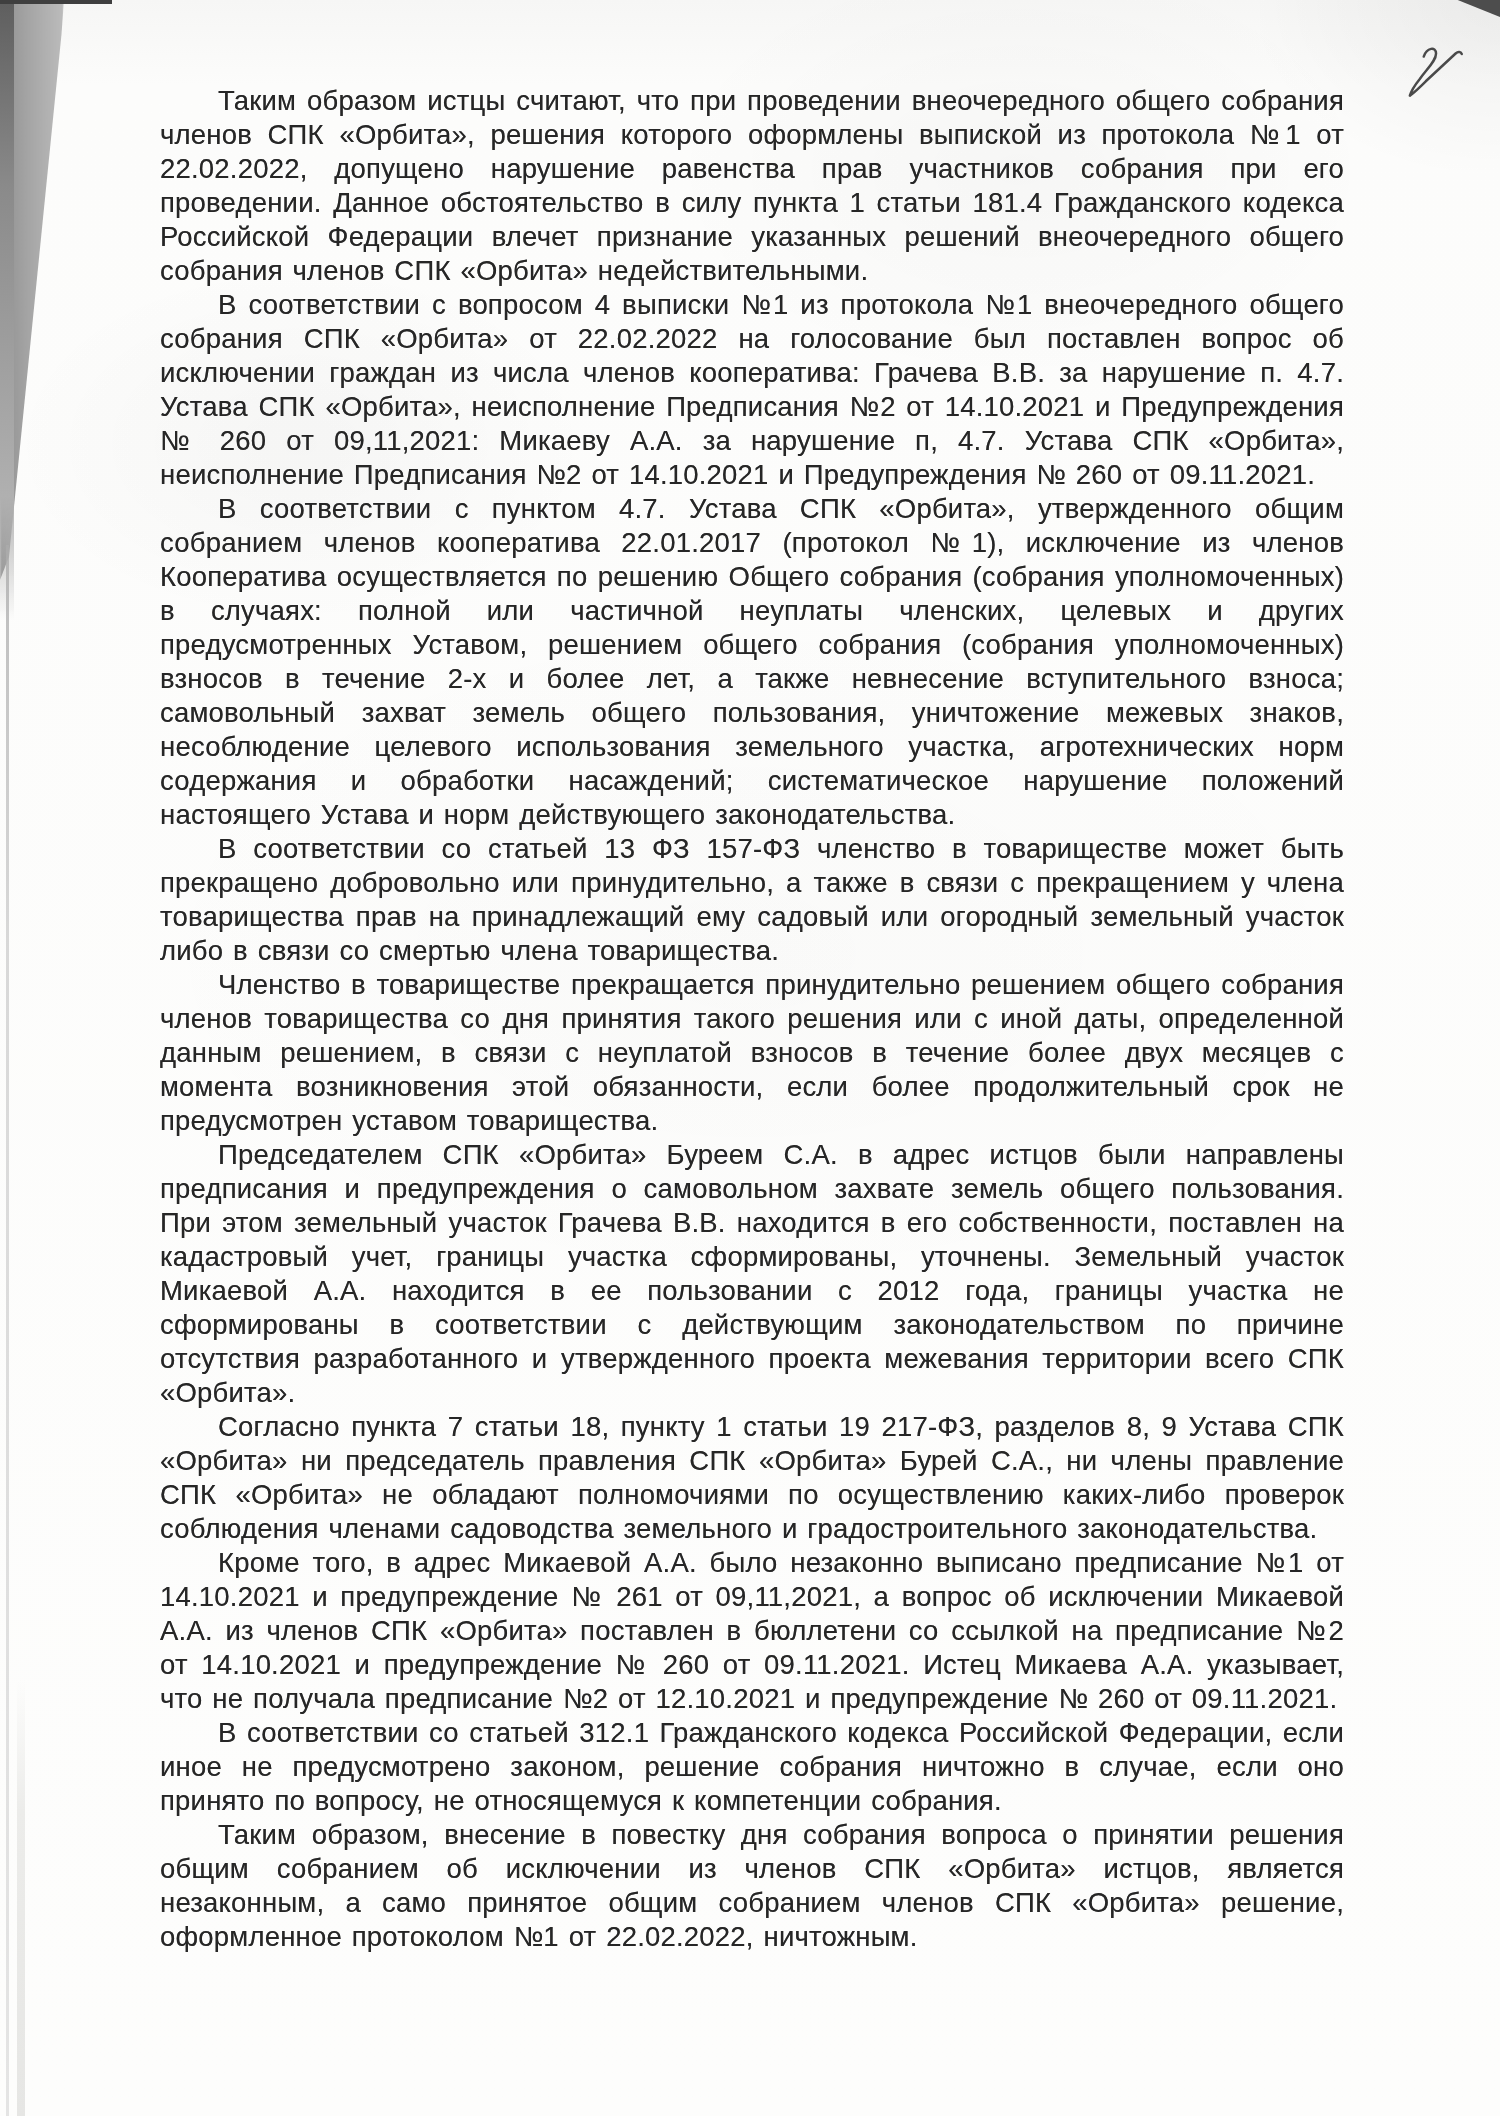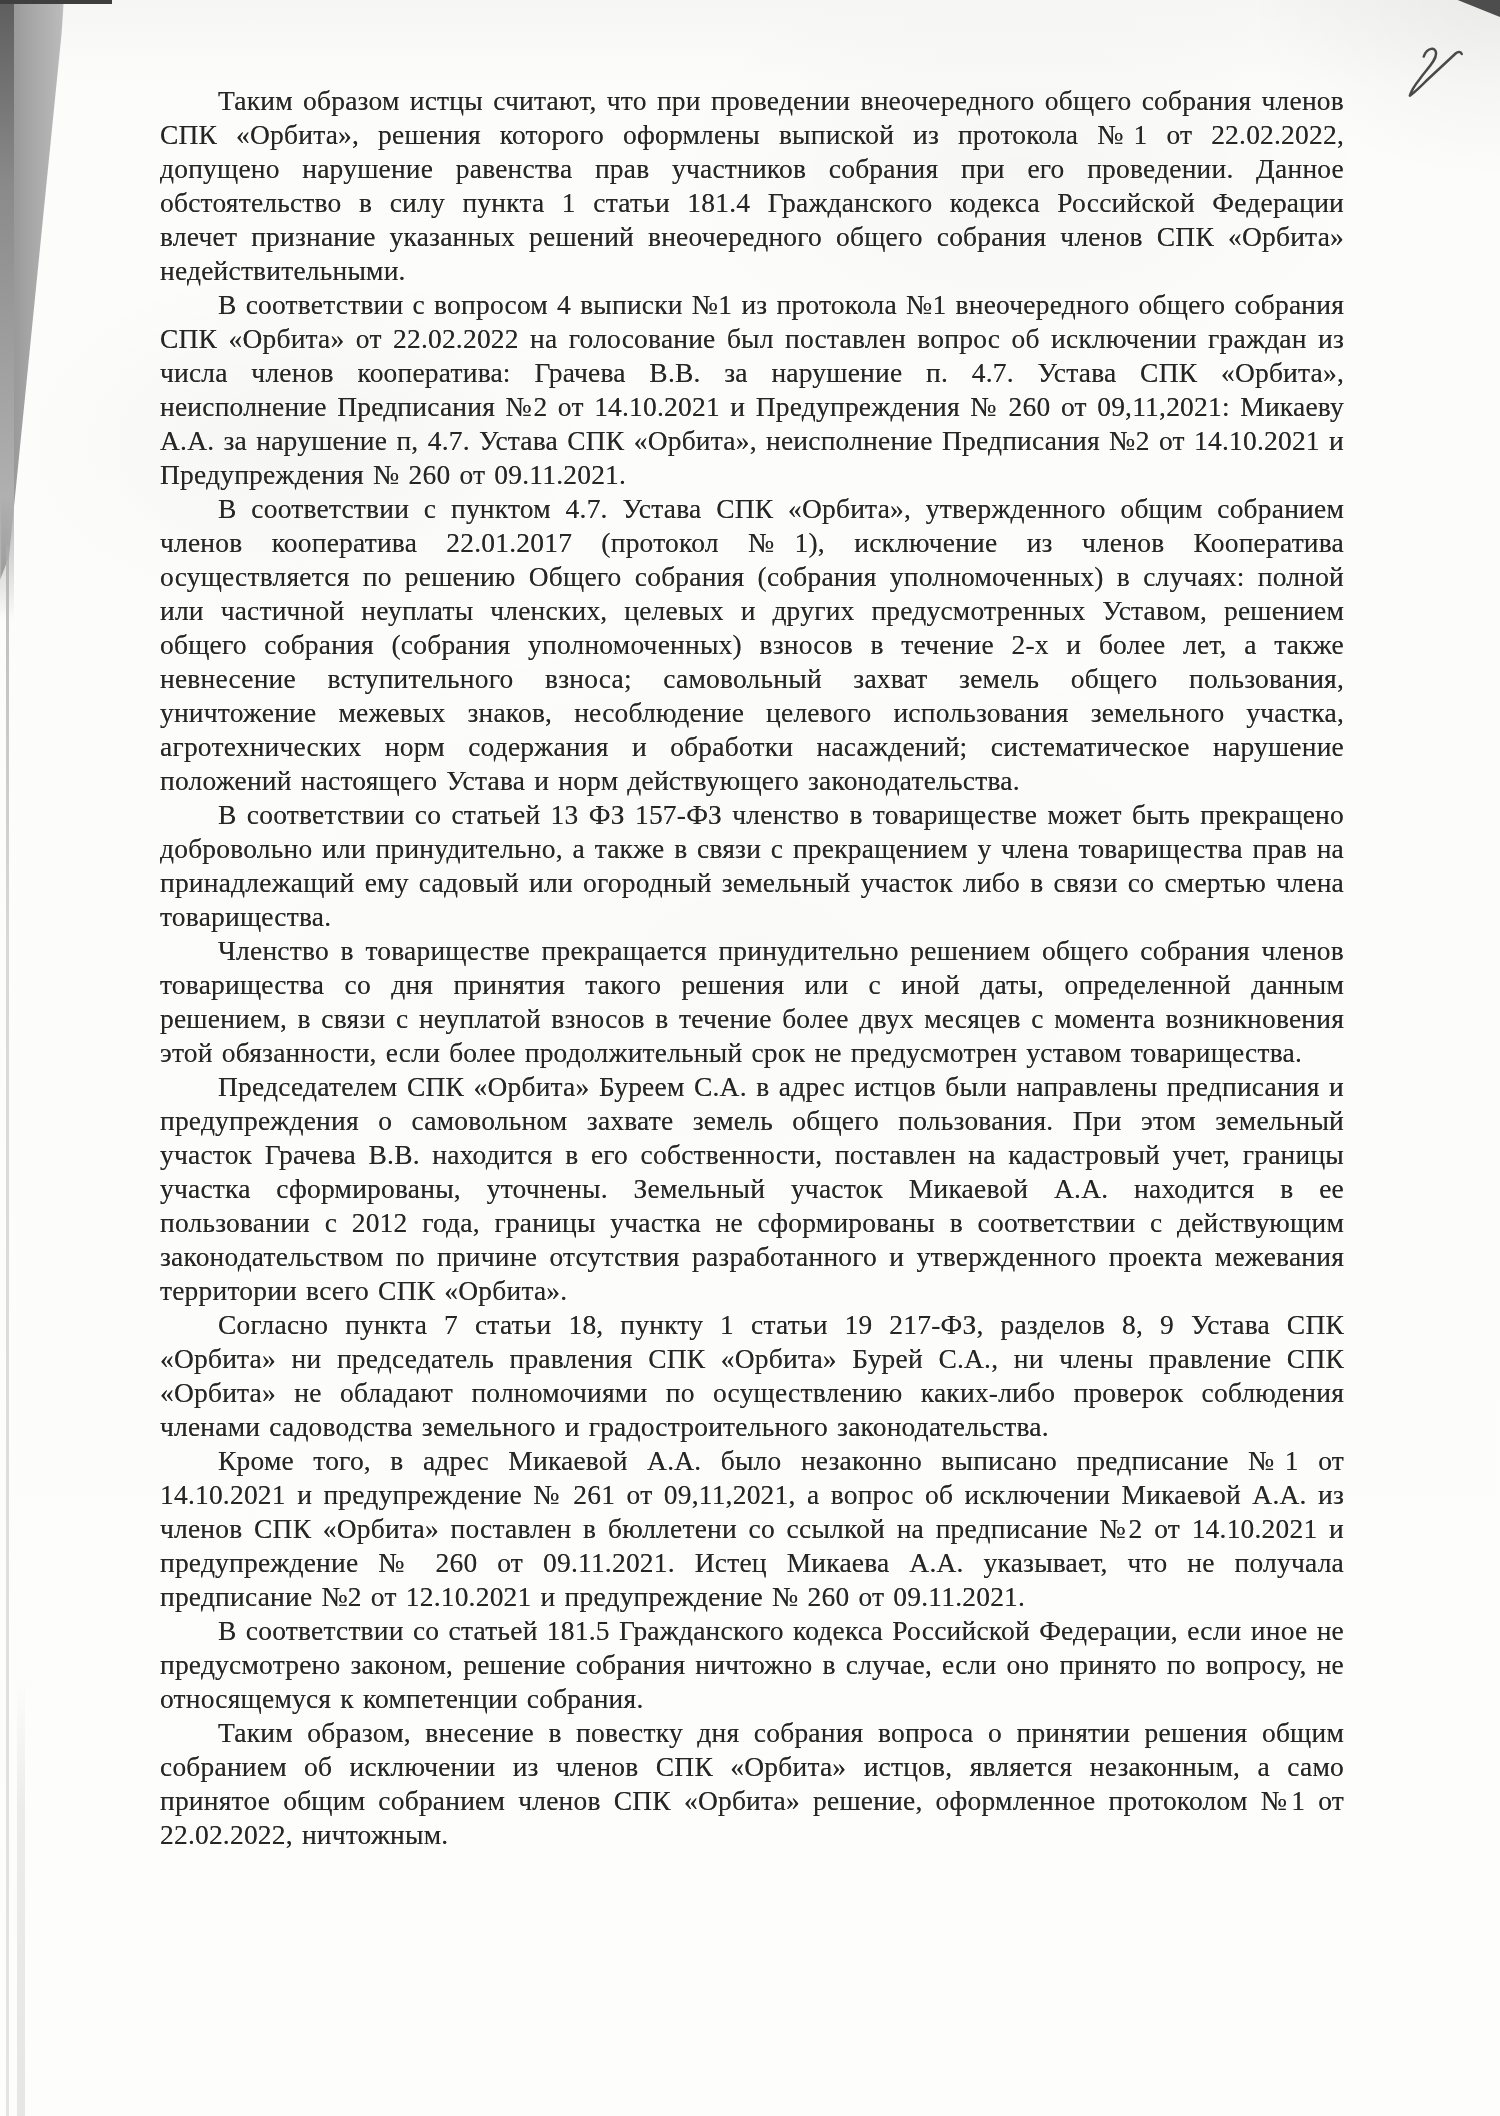--- a/index.html
+++ b/index.html
@@ -10,21 +10,21 @@
   .page {
     position: relative;
     width: 1500px;
     height: 2116px;
     background:
       radial-gradient(ellipse 420px 260px at 20% 21%, rgba(0,0,0,0.028), transparent 70%),
       radial-gradient(ellipse 500px 300px at 68% 8%, rgba(0,0,0,0.022), transparent 72%),
       radial-gradient(ellipse 900px 500px at 50% 45%, rgba(0,0,0,0.012), transparent 75%),
       linear-gradient(180deg, #f6f6f5 0%, #fcfcfb 4%, #fdfdfc 100%);
     overflow: hidden;
-    font-family: Liberation Serif, serif;
+    font-family: Liberation Sans, sans-serif;
   }
 
   
   .scan-shadow-left {
     position: absolute;
     left: 0; top: 0;
     width: 64px; height: 580px;
     background: linear-gradient(to right, #8f8f8f 0%, #a5a5a5 45%, #bcbcbc 100%);
     clip-path: polygon(0 0, 100% 0, 96% 6%, 14% 96%, 0 100%);
     filter: blur(1px);
@@ -124,17 +124,17 @@
 
   <div class="text-block">
     <p class="para">Таким образом истцы считают, что при проведении внеочередного общего собрания членов СПК «Орбита», решения которого оформлены выпиской из протокола №1 от 22.02.2022, допущено нарушение равенства прав участников собрания при его проведении. Данное обстоятельство в силу пункта 1 статьи 181.4 Гражданского кодекса Российской Федерации влечет признание указанных решений внеочередного общего собрания членов СПК «Орбита» недействительными.</p>
     <p class="para">В соответствии с вопросом 4 выписки №1 из протокола №1 внеочередного общего собрания СПК «Орбита» от 22.02.2022 на голосование был поставлен вопрос об исключении граждан из числа членов кооператива: Грачева В.В. за нарушение п. 4.7. Устава СПК «Орбита», неисполнение Предписания №2 от 14.10.2021 и Предупреждения № 260 от 09,11,2021: Микаеву А.А. за нарушение п, 4.7. Устава СПК «Орбита», неисполнение Предписания №2 от 14.10.2021 и Предупреждения № 260 от 09.11.2021.</p>
     <p class="para">В соответствии с пунктом 4.7. Устава СПК «Орбита», утвержденного общим собранием членов кооператива 22.01.2017 (протокол №1), исключение из членов Кооператива осуществляется по решению Общего собрания (собрания уполномоченных) в случаях: полной или частичной неуплаты членских, целевых и других предусмотренных Уставом, решением общего собрания (собрания уполномоченных) взносов в течение 2-х и более лет, а также невнесение вступительного взноса; самовольный захват земель общего пользования, уничтожение межевых знаков, несоблюдение целевого использования земельного участка, агротехнических норм содержания и обработки насаждений; систематическое нарушение положений настоящего Устава и норм действующего законодательства.</p>
     <p class="para">В соответствии со статьей 13 ФЗ 157-ФЗ членство в товариществе может быть прекращено добровольно или принудительно, а также в связи с прекращением у члена товарищества прав на принадлежащий ему садовый или огородный земельный участок либо в связи со смертью члена товарищества.</p>
     <p class="para">Членство в товариществе прекращается принудительно решением общего собрания членов товарищества со дня принятия такого решения или с иной даты, определенной данным решением, в связи с неуплатой взносов в течение более двух месяцев с момента возникновения этой обязанности, если более продолжительный срок не предусмотрен уставом товарищества.</p>
     <p class="para">Председателем СПК «Орбита» Буреем С.А. в адрес истцов были направлены предписания и предупреждения о самовольном захвате земель общего пользования. При этом земельный участок Грачева В.В. находится в его собственности, поставлен на кадастровый учет, границы участка сформированы, уточнены. Земельный участок Микаевой А.А. находится в ее пользовании с 2012 года, границы участка не сформированы в соответствии с действующим законодательством по причине отсутствия разработанного и утвержденного проекта межевания территории всего СПК «Орбита».</p>
     <p class="para">Согласно пункта 7 статьи 18, пункту 1 статьи 19 217-ФЗ, разделов 8, 9 Устава СПК «Орбита» ни председатель правления СПК «Орбита» Бурей С.А., ни члены правление СПК «Орбита» не обладают полномочиями по осуществлению каких-либо проверок соблюдения членами садоводства земельного и градостроительного законодательства.</p>
     <p class="para">Кроме того, в адрес Микаевой А.А. было незаконно выписано предписание №1 от 14.10.2021 и предупреждение № 261 от 09,11,2021, а вопрос об исключении Микаевой А.А. из членов СПК «Орбита» поставлен в бюллетени со ссылкой на предписание №2 от 14.10.2021 и предупреждение № 260 от 09.11.2021. Истец Микаева А.А. указывает, что не получала предписание №2 от 12.10.2021 и предупреждение № 260 от 09.11.2021.</p>
-    <p class="para">В соответствии со статьей 181.5 Гражданского кодекса Российской Федерации, если иное не предусмотрено законом, решение собрания ничтожно в случае, если оно принято по вопросу, не относящемуся к компетенции собрания.</p>
+    <p class="para">В соответствии со статьей 312.1 Гражданского кодекса Российской Федерации, если иное не предусмотрено законом, решение собрания ничтожно в случае, если оно принято по вопросу, не относящемуся к компетенции собрания.</p>
     <p class="para">Таким образом, внесение в повестку дня собрания вопроса о принятии решения общим собранием об исключении из членов СПК «Орбита» истцов, является незаконным, а само принятое общим собранием членов СПК «Орбита» решение, оформленное протоколом №1 от 22.02.2022, ничтожным.</p>
   </div>
 
 </div>
 
 </body></html>

